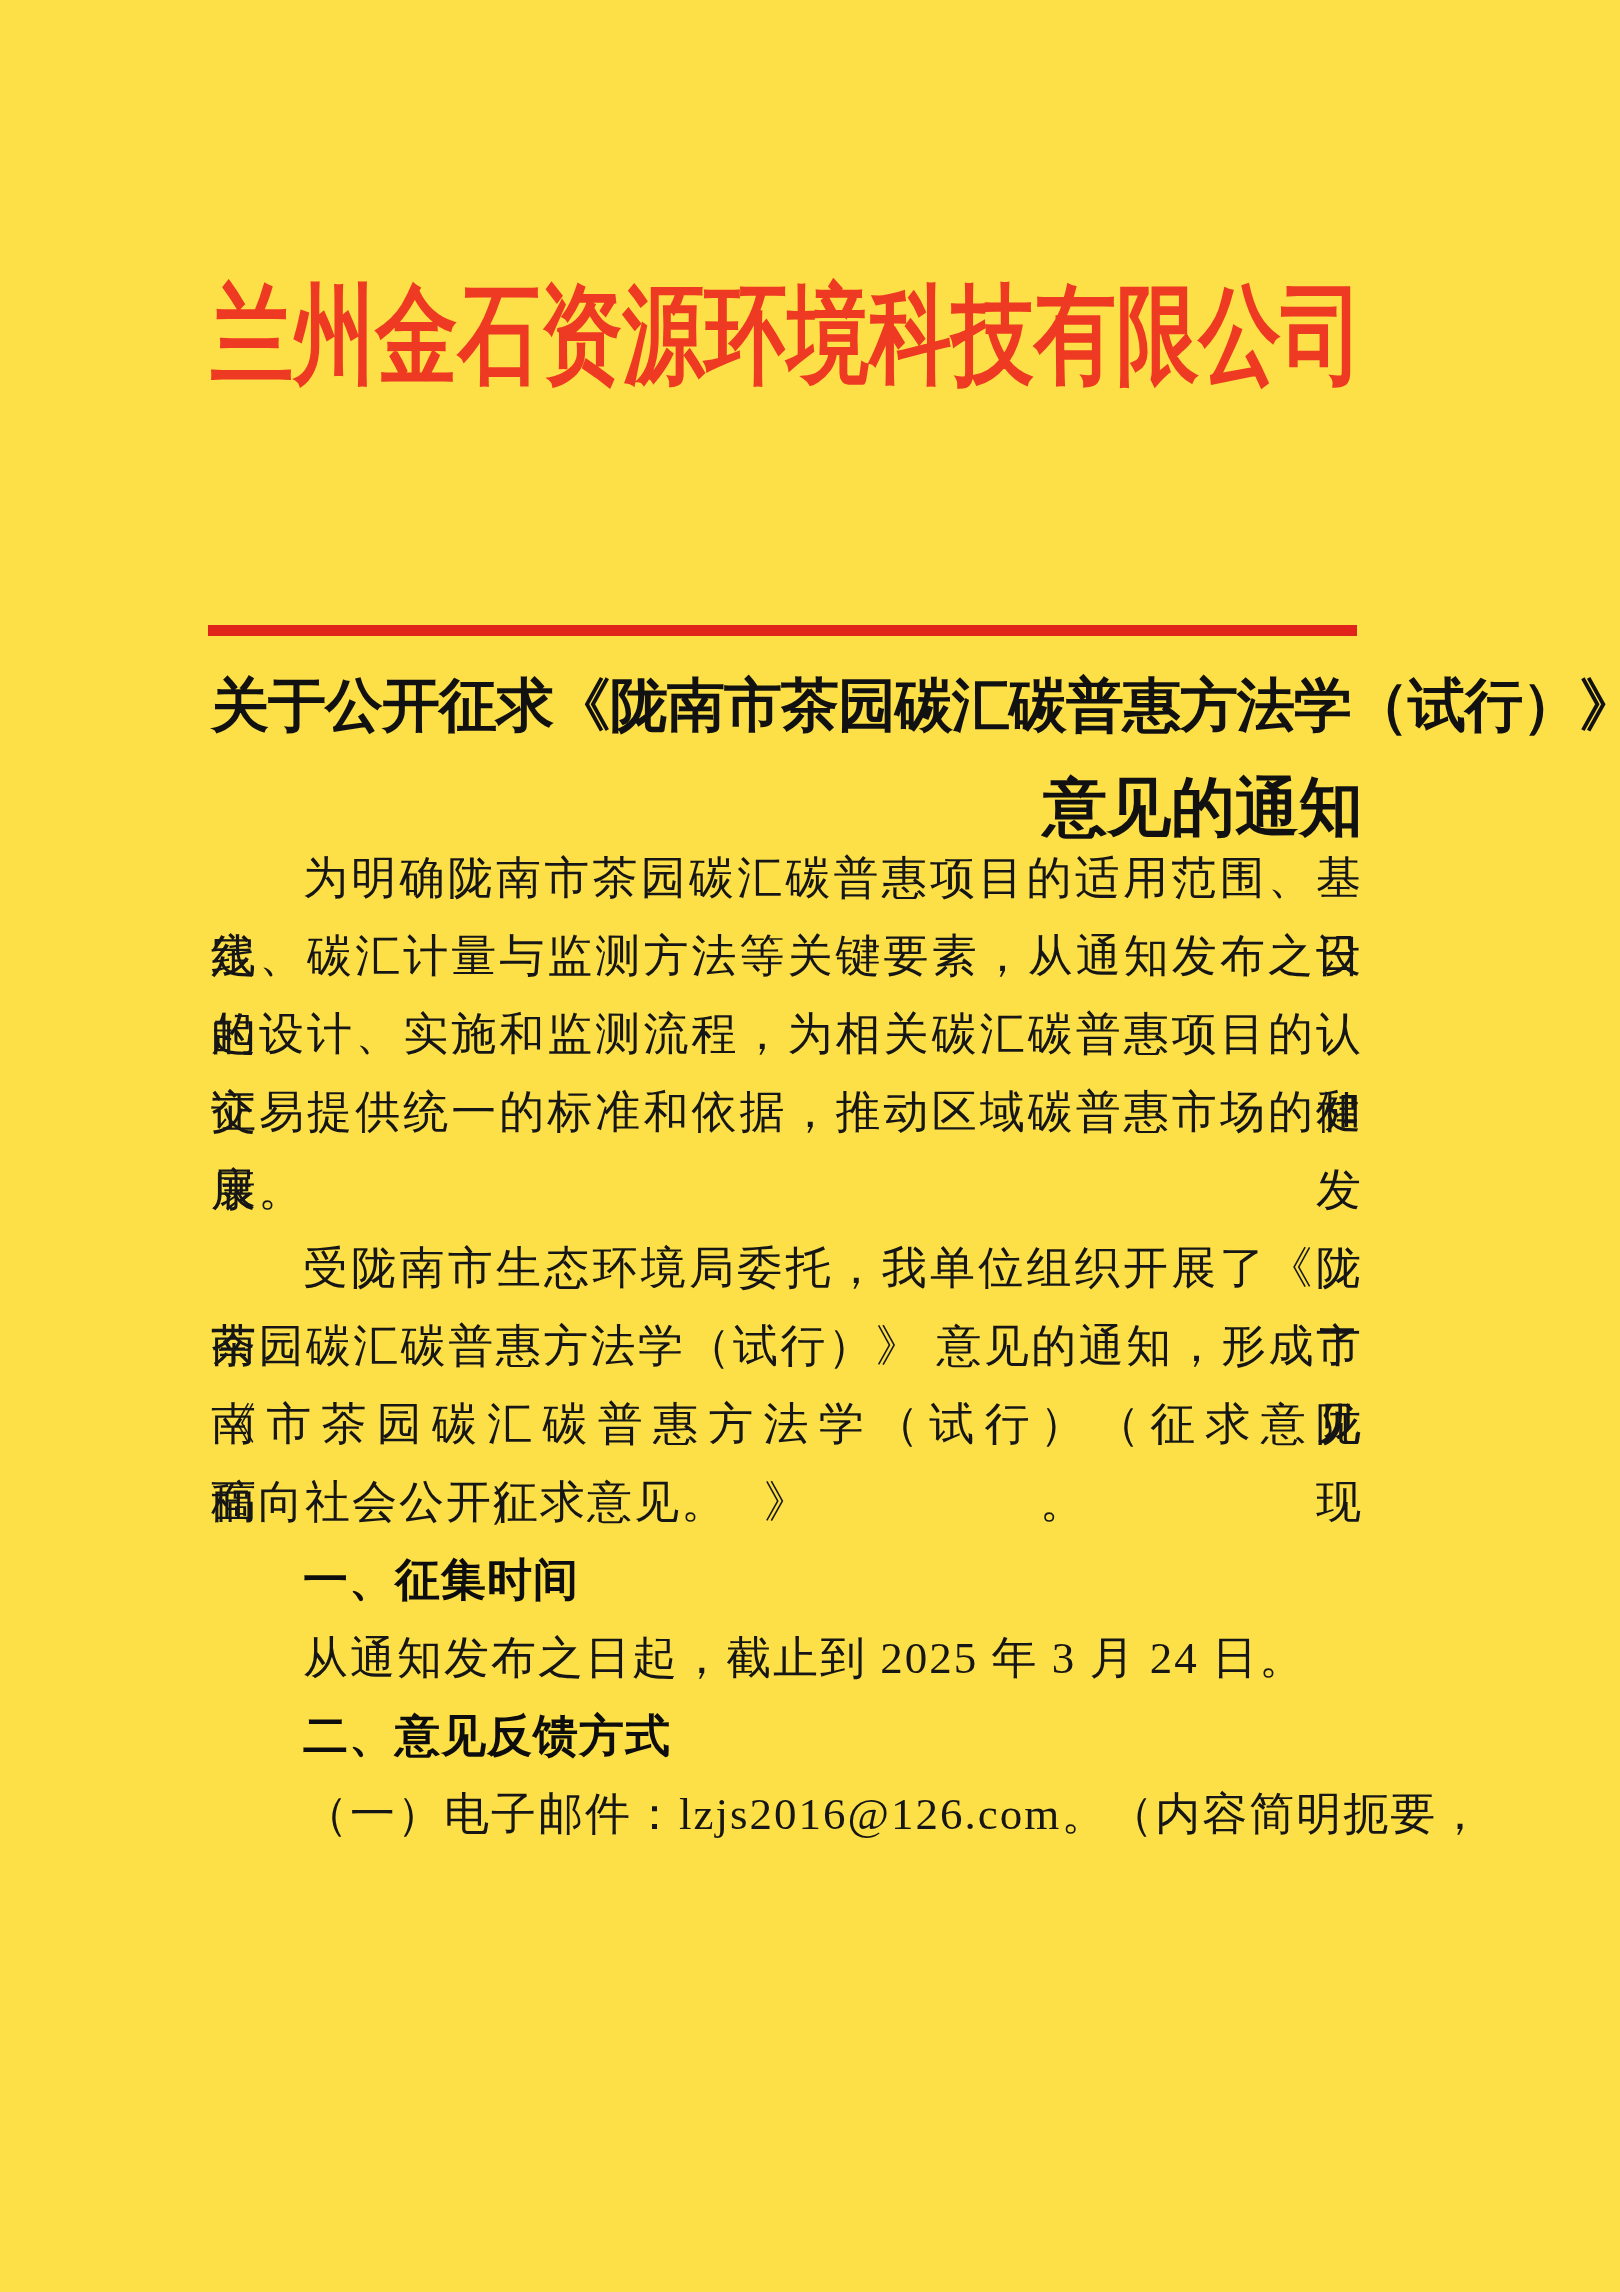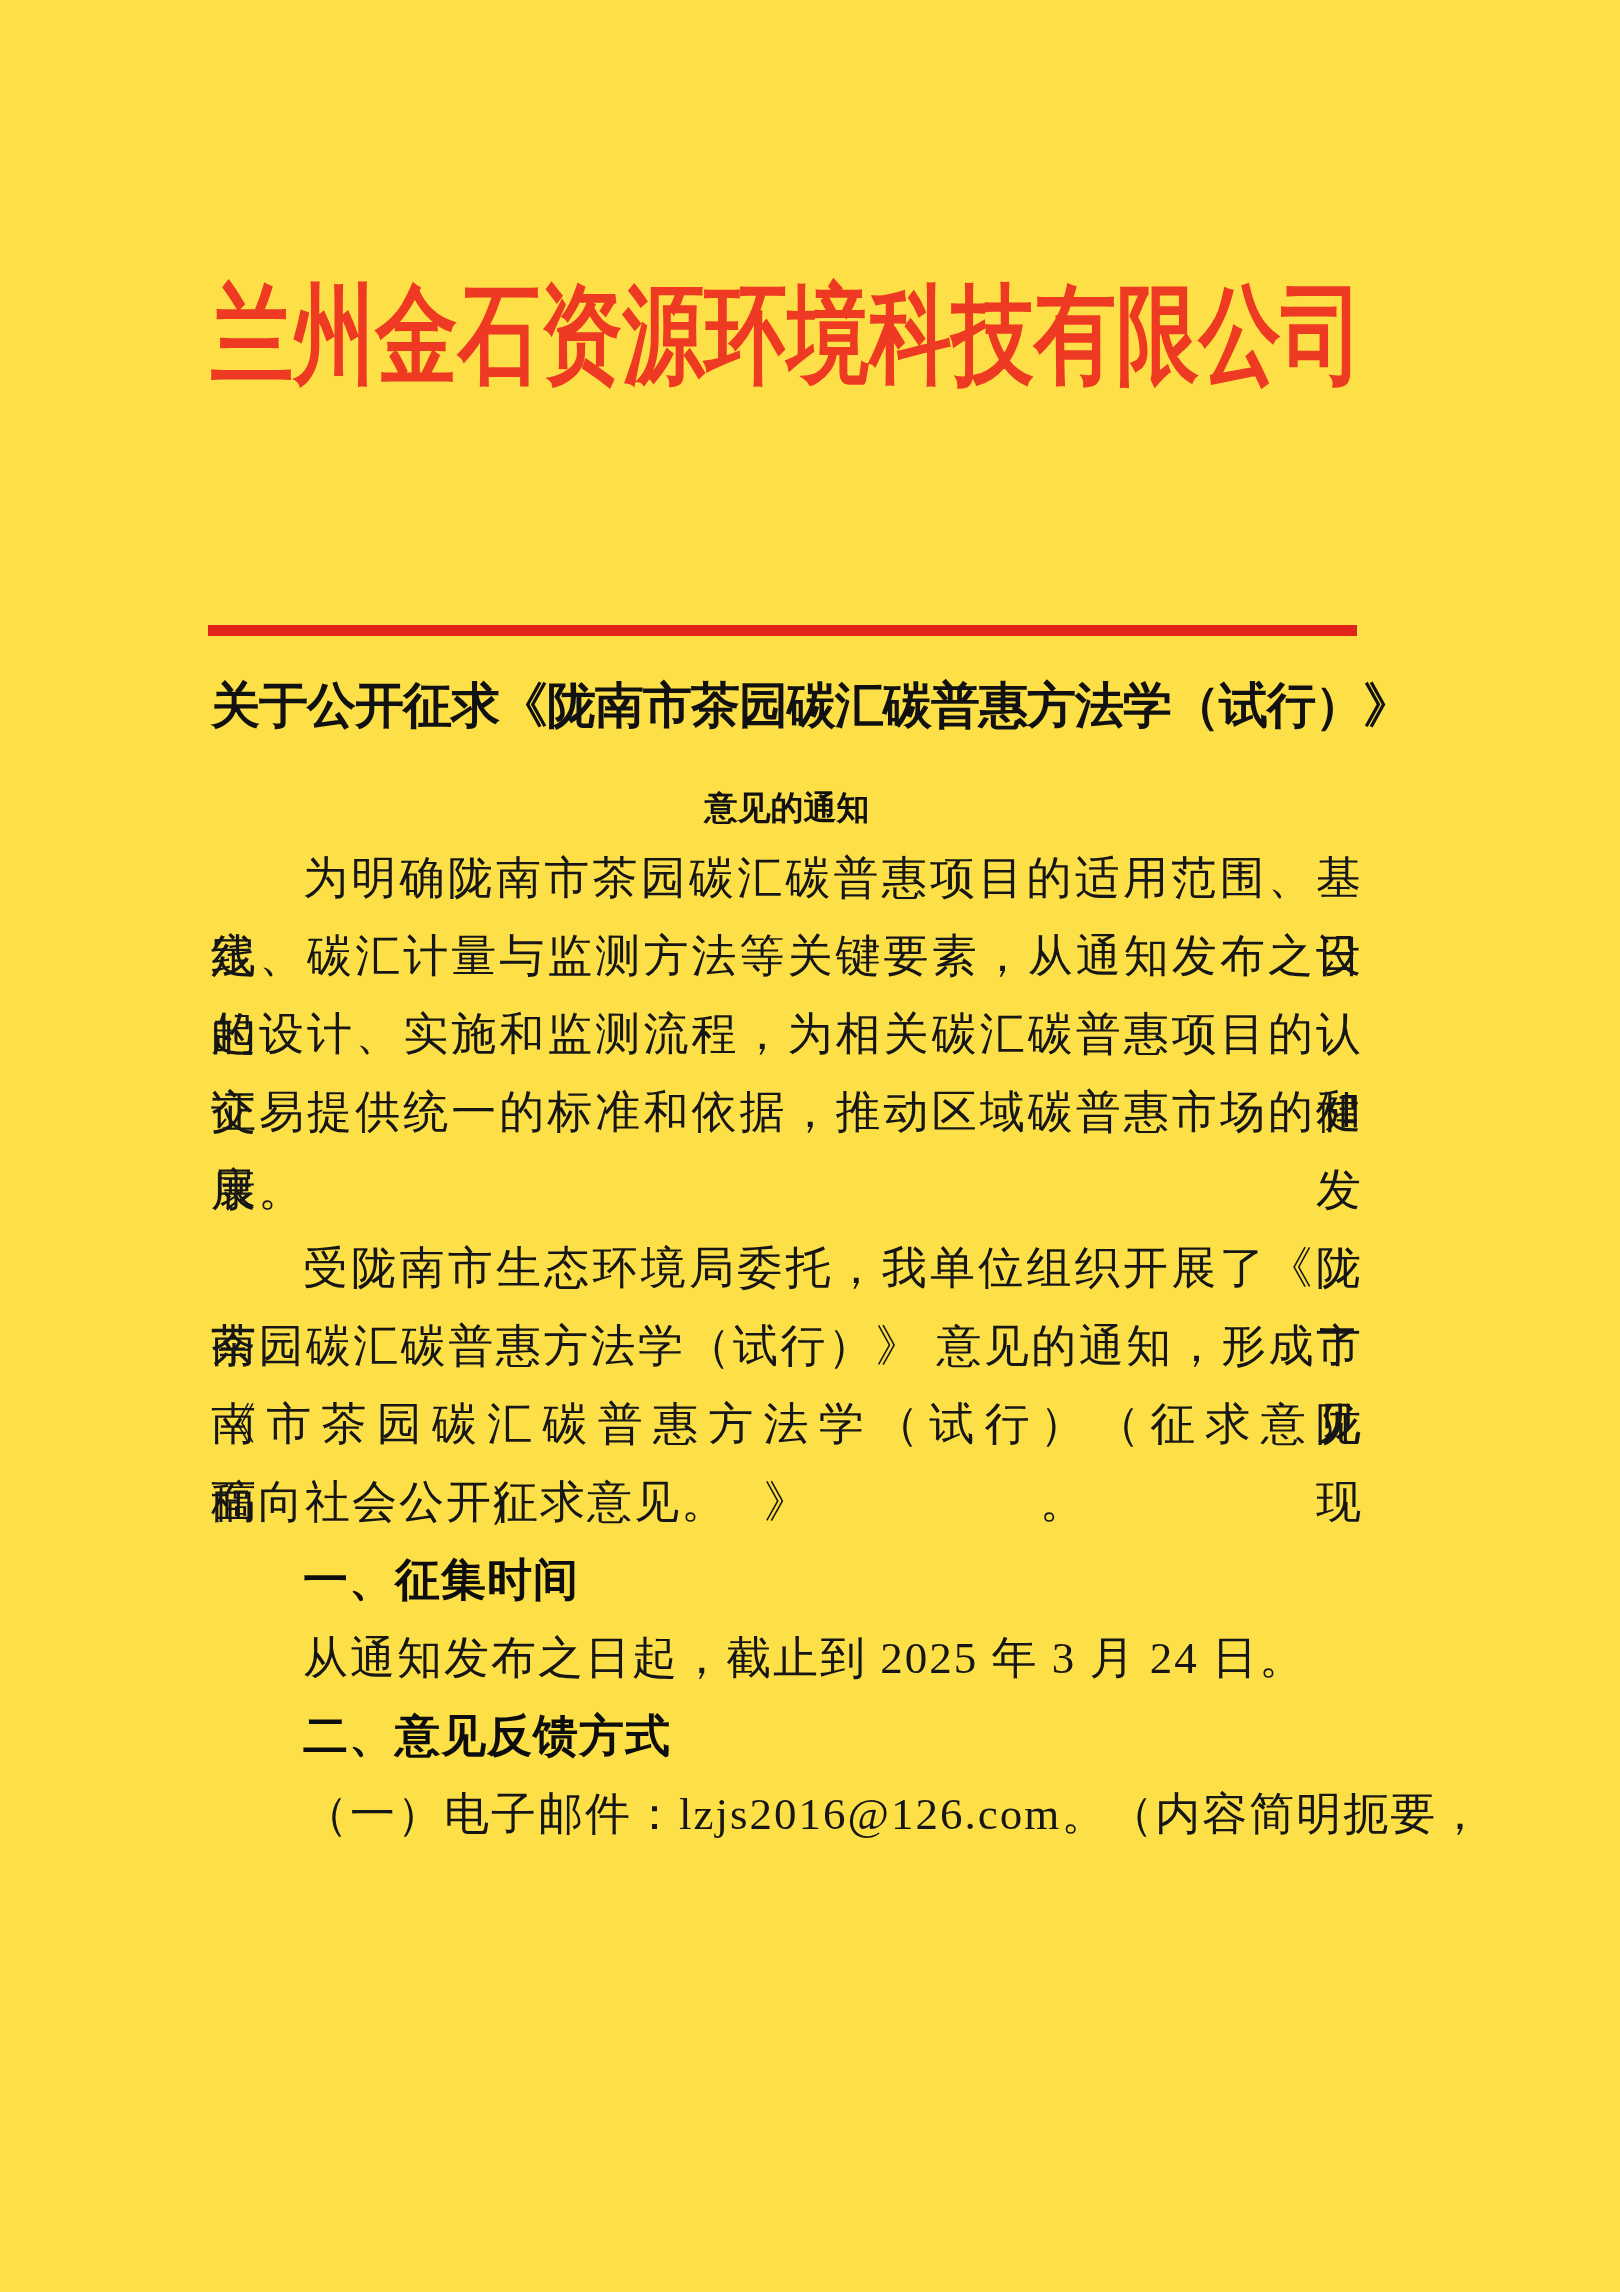--- a/index.html
+++ b/index.html
@@ -48,37 +48,37 @@
     width: 1149px;
     height: 10.8px;
     background: #e0241a;
   }
   
   .title1 {
     position: absolute;
     top: 668px;
     left: 0;
     width: 100%;
-    font-size: 49px;
+    font-size: 58px;
     line-height: 76px;
     font-weight: bold;
     letter-spacing: -1px;
     text-align: center;
     white-space: nowrap;
     color: #111;
   }
   .title2 {
     position: absolute;
     top: 770px;
     left: 0;
     width: 100%;
-    font-size: 33px;
+    font-size: 64px;
     line-height: 76px;
     font-weight: bold;
-    text-align: center;
+    text-align: right;
     color: #111;
   }
   
   .lines {
     position: absolute;
     top: 839px;
     left: 0;
     width: 100%;
   }
   .line {

